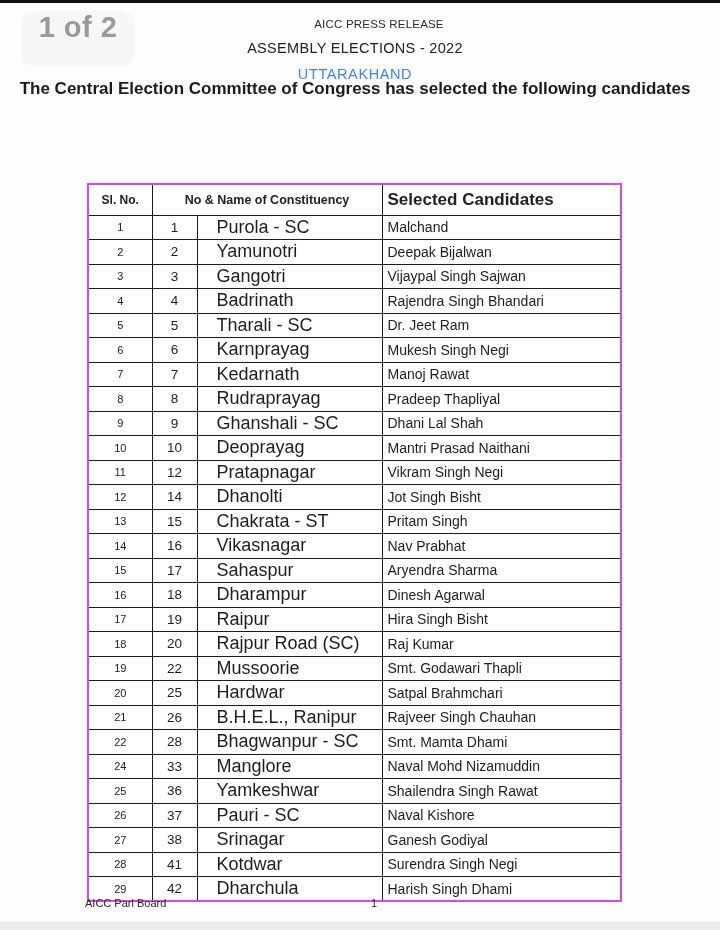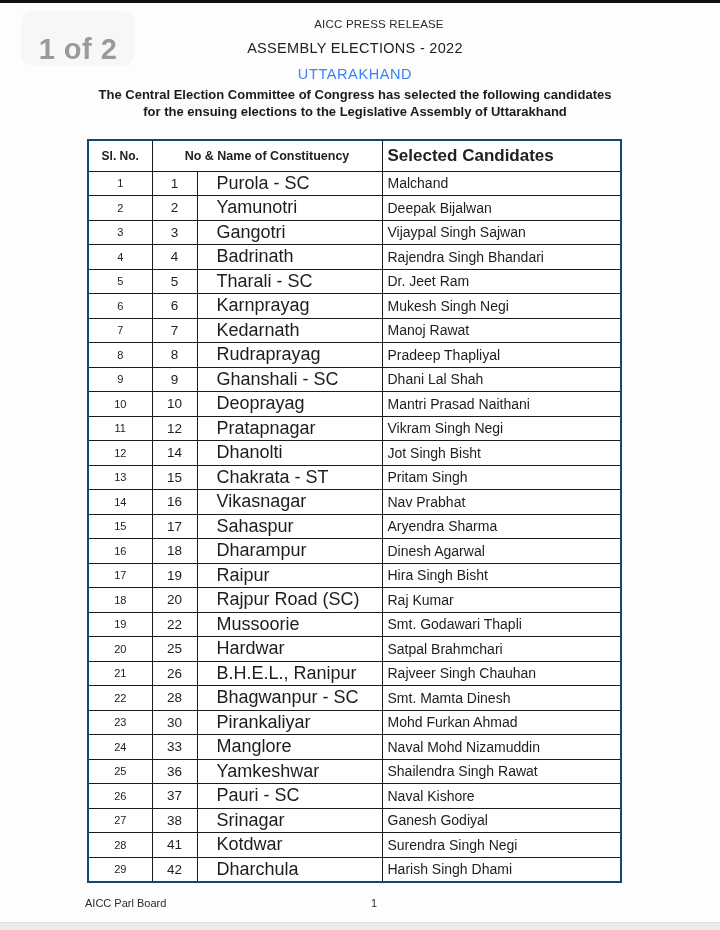--- a/index.html
+++ b/index.html
@@ -20,21 +20,21 @@
     position: absolute; bottom: 0; left: 0;
     width: 720px; height: 8px;
     background: #ececec;
     border-top: 1px solid #e0e0e0;
   }
   .page-badge {
     position: absolute; left: 21px; top: 11px;
     width: 114px; height: 55px;
     background: #f7f7f7;
     border-radius: 13px;
-    display: flex; align-items: flex-end; justify-content: center;
+    display: flex; align-items: flex-start; justify-content: center;
     color: #9a9a9a;
     font-size: 29px;
     font-weight: 600;
     letter-spacing: 0.5px;
   }
   .doc-header {
     position: absolute; left: 0; top: 0;
     width: 710px;
     text-align: center;
   }
@@ -48,38 +48,38 @@
     position: absolute; top: 40px; width: 100%;
     font-size: 14.5px; font-weight: 400; letter-spacing: 0.3px;
     color: #222;
   }
   .doc-title-3 {
     position: absolute; top: 66px; width: 100%;
     font-size: 14.5px; font-weight: 400; letter-spacing: 0.6px;
     color: #3b82f6;
   }
   .intro {
-    position: absolute; top: 86px; width: 100%;
-    font-size: 13px; font-weight: 700;
+    position: absolute; top: 80px; width: 100%;
+    font-size: 17px; font-weight: 700;
     line-height: 17px;
     color: #1b1b1b;
   }
   table.candidates {
     position: absolute; left: 87px; top: 139px;
     width: 535px;
     border-collapse: collapse;
     background: #fff;
   }
   table.candidates th, table.candidates td {
     border: 1.5px solid #1c1c1c;
     vertical-align: middle;
     white-space: nowrap;
     overflow: hidden;
   }
-  table.candidates { border: 2px solid #0c4a6e; }
+  table.candidates { border: 2px solid #d946ef; margin-top: 44px; }
   table.candidates thead tr { height: 31px; }
   table.candidates tbody tr { height: 24.5px; }
   th.th-slno   { width: 64px;  font-size: 12px; font-weight: 700; text-align: center; }
   th.th-const  { width: 230px; font-size: 12.5px; font-weight: 700; text-align: center; }
   th.th-cand   { font-size: 17px; font-weight: 700; text-align: left; padding-left: 5px; }
   table.candidates tbody td:nth-child(1) { width: 64px;  font-size: 11px;   text-align: center; color: #222; }
   table.candidates tbody td:nth-child(2) { width: 45px;  font-size: 13.5px; text-align: center; color: #1d1d1d; }
   table.candidates tbody td:nth-child(3) { width: 185px; font-size: 18px;   text-align: left; padding-left: 19px; color: #1d1d1d; }
   table.candidates tbody td:nth-child(4) { font-size: 14px; text-align: left; padding-left: 5px; color: #1d1d1d; }
   .footer-left {
@@ -99,21 +99,20 @@
 <div class="page-badge">
   <span>1 of 2</span>
 </div>
 
 <div class="doc-header">
   <div class="doc-title-1">AICC PRESS RELEASE</div>
   <div class="doc-title-2">ASSEMBLY ELECTIONS - 2022</div>
   <div class="doc-title-3">UTTARAKHAND</div>
   <div class="intro">
     <div>The Central Election Committee of Congress has selected the following candidates</div>
-    <div>for the ensuing elections to the Legislative Assembly of Uttarakhand</div>
   </div>
 </div>
 
 <table class="candidates">
   <thead>
     <tr>
       <th class="th-slno">Sl. No.</th>
       <th class="th-const" colspan="2">No &amp; Name of Constituency</th>
       <th class="th-cand">Selected Candidates</th>
     </tr>
@@ -242,27 +241,21 @@
       <tr>
         <td>21</td>
         <td>26</td>
         <td>B.H.E.L., Ranipur</td>
         <td>Rajveer Singh Chauhan</td>
       </tr>
       <tr>
         <td>22</td>
         <td>28</td>
         <td>Bhagwanpur - SC</td>
-        <td>Smt. Mamta Dinesh</td>
-      </tr>
-      <tr>
-        <td>23</td>
-        <td>30</td>
-        <td>Pirankaliyar</td>
-        <td>Mohd Furkan Ahmad</td>
+        <td>Smt. Mamta Dhami</td>
       </tr>
       <tr>
         <td>24</td>
         <td>33</td>
         <td>Manglore</td>
         <td>Naval Mohd Nizamuddin</td>
       </tr>
       <tr>
         <td>25</td>
         <td>36</td>

